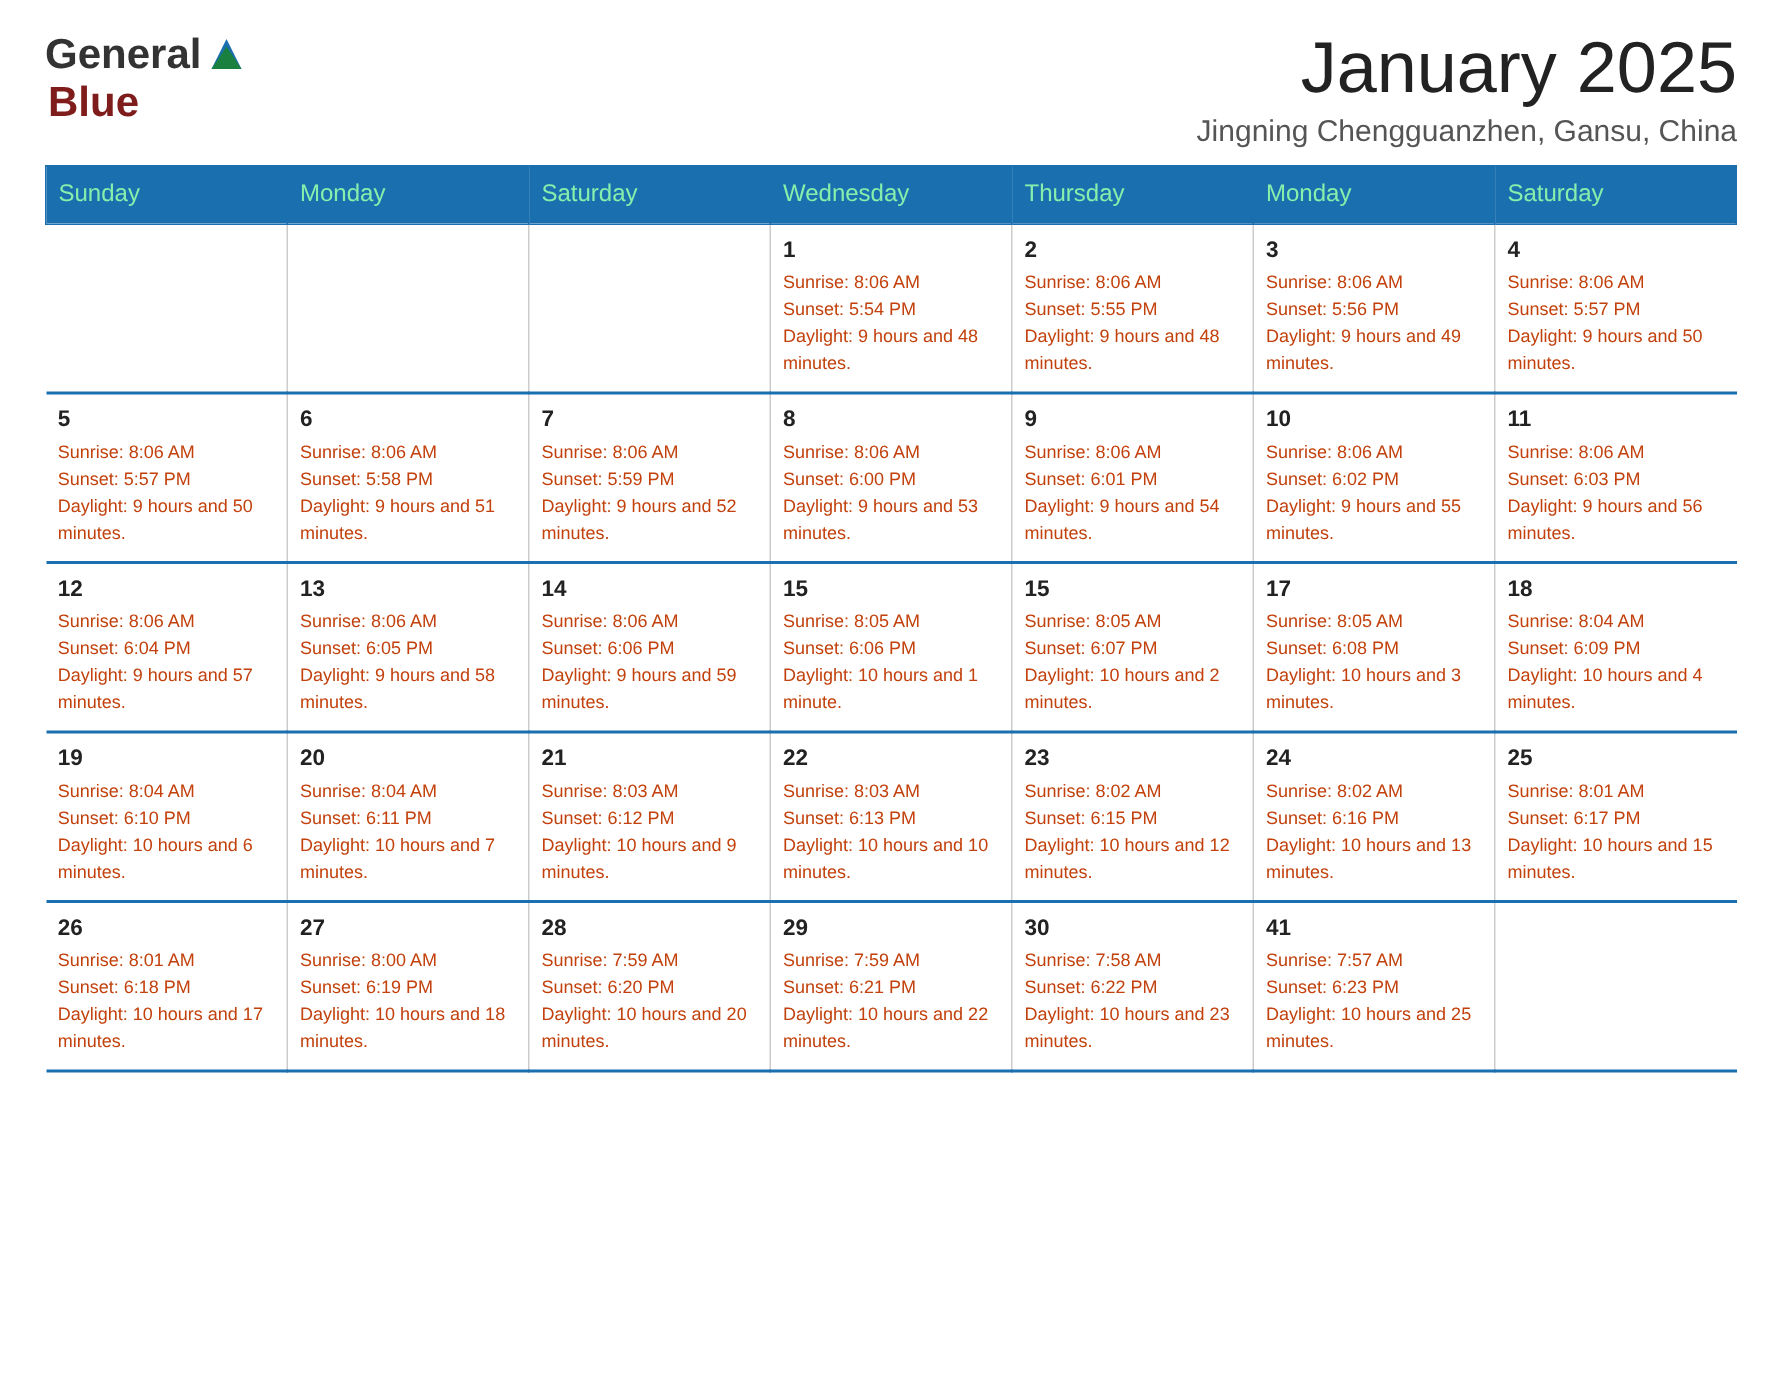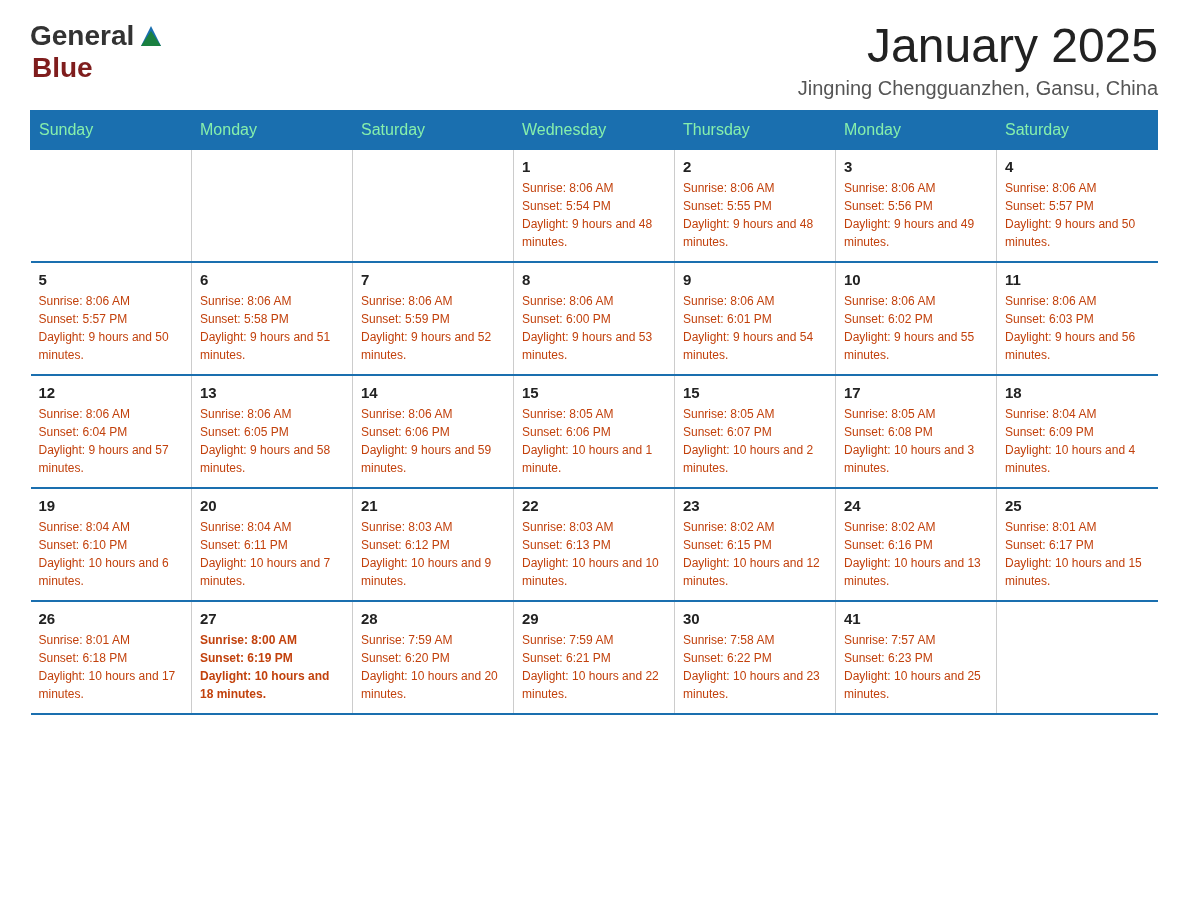--- a/index.html
+++ b/index.html
@@ -297,21 +297,21 @@
       </tr>
       <tr>
         <td>
           <span class="day-number">26</span>
           <div class="day-info" style="white-space: pre-line;">Sunrise: 8:01 AM
 Sunset: 6:18 PM
 Daylight: 10 hours and 17 minutes.</div>
         </td>
         <td>
           <span class="day-number">27</span>
-          <div class="day-info" style="white-space: pre-line; font-weight: bold;">Sunrise: 8:00 AM
+          <div class="day-info" style="white-space: pre-line;">Sunrise: 8:00 AM
 Sunset: 6:19 PM
 Daylight: 10 hours and 18 minutes.</div>
         </td>
         <td>
           <span class="day-number">28</span>
           <div class="day-info" style="white-space: pre-line;">Sunrise: 7:59 AM
 Sunset: 6:20 PM
 Daylight: 10 hours and 20 minutes.</div>
         </td>
         <td>

